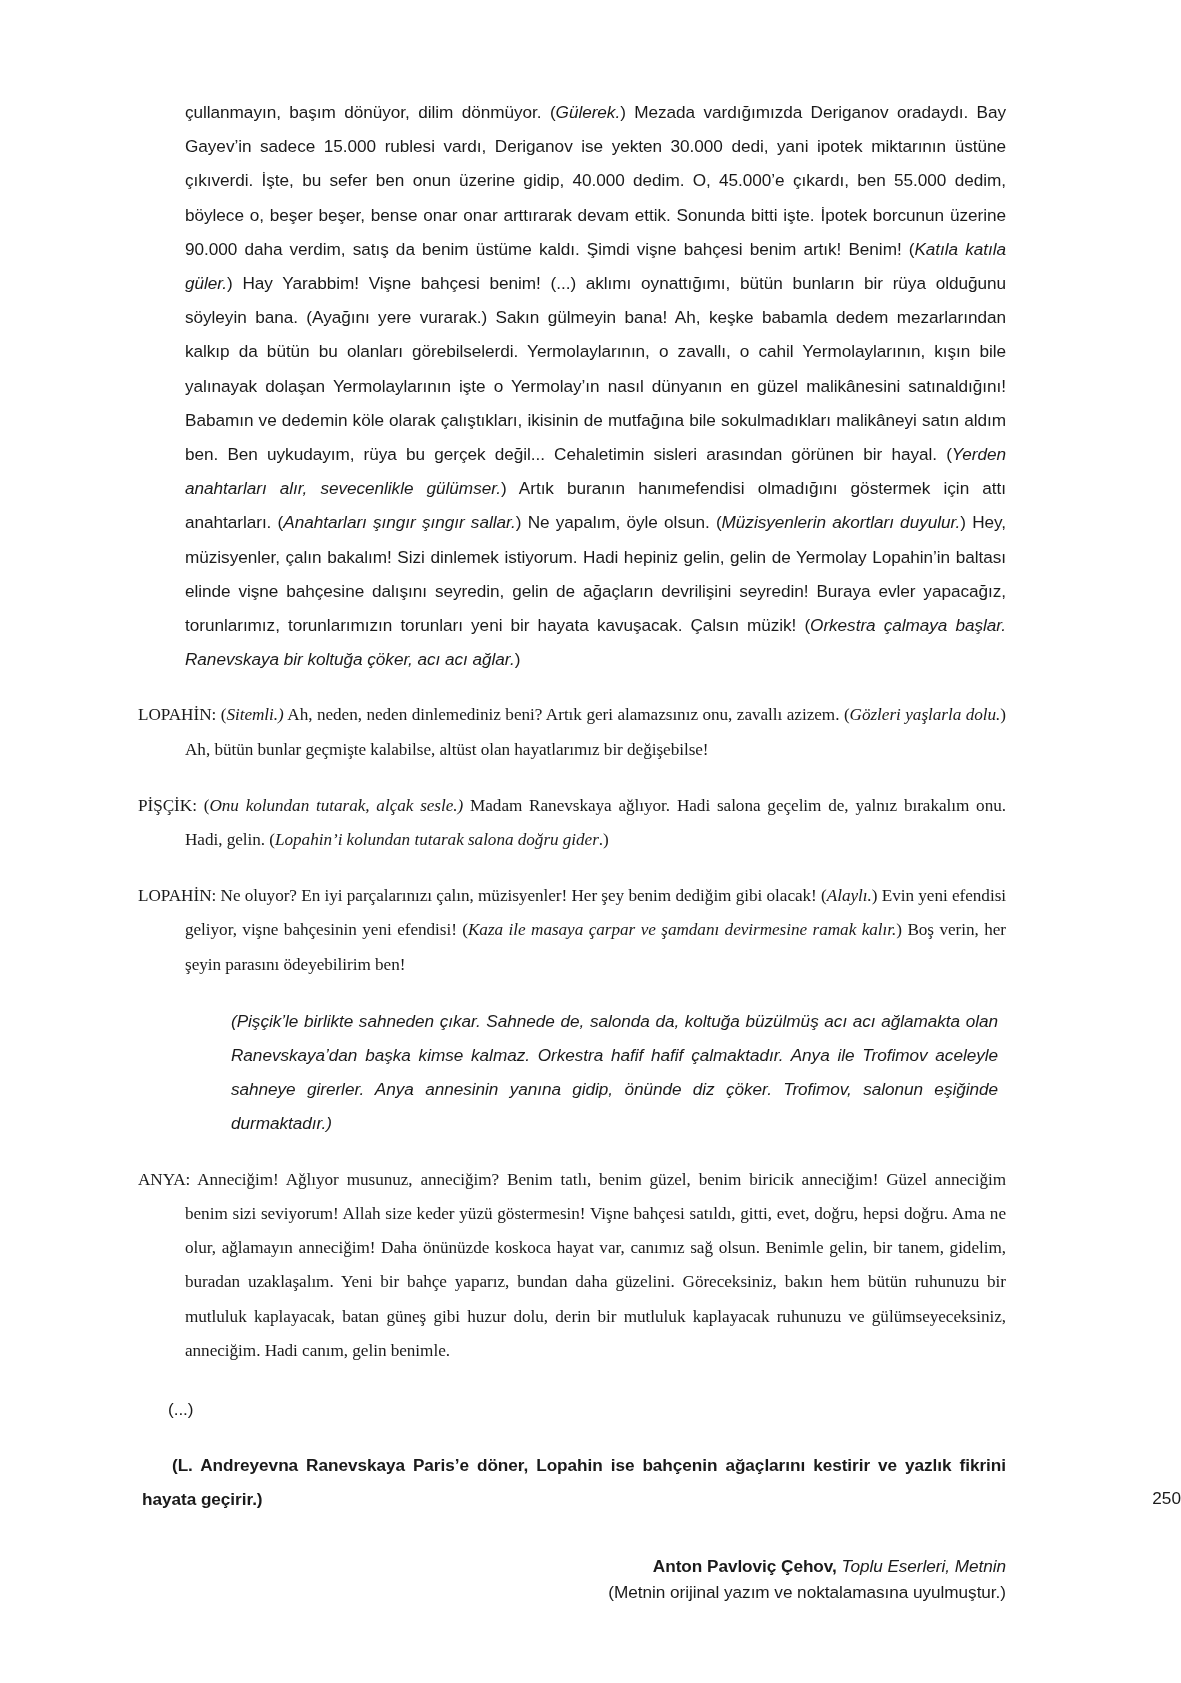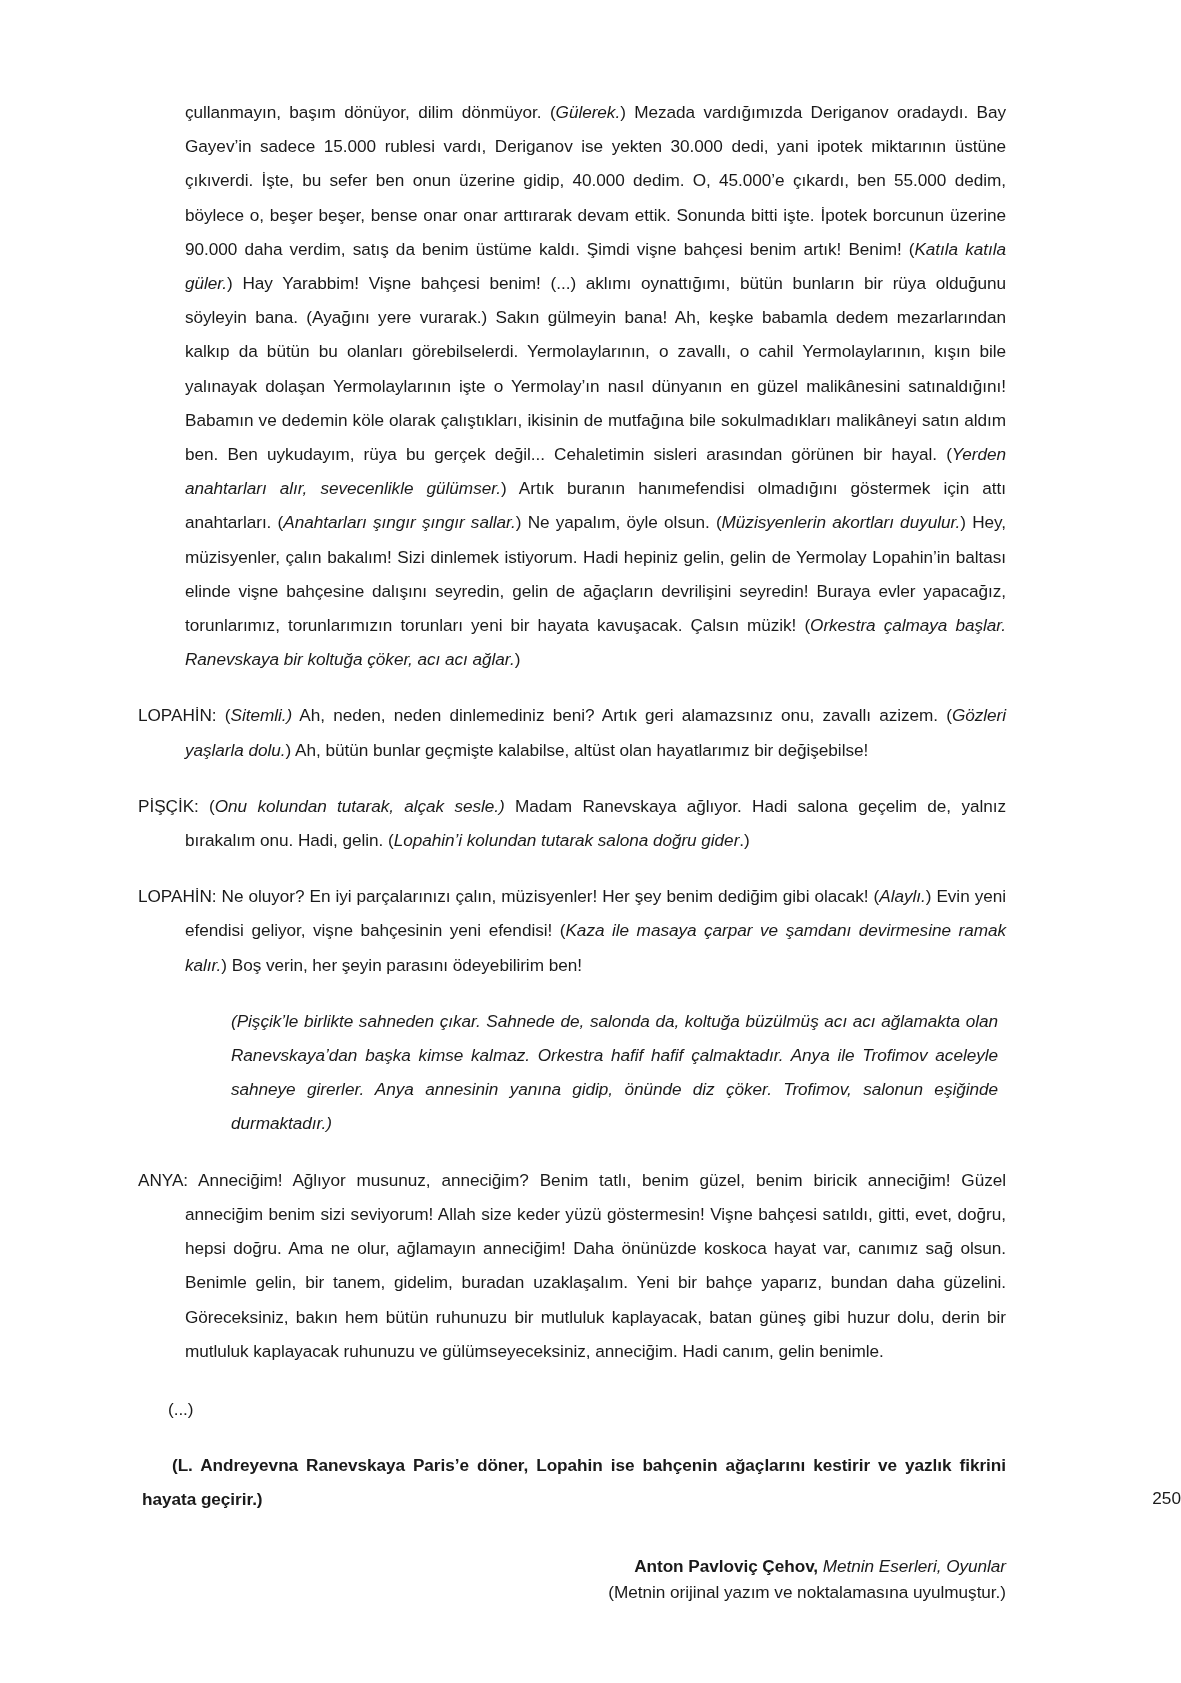--- a/index.html
+++ b/index.html
@@ -35,20 +35,21 @@
     padding-left: 47px;
   }
   
   .speech {
     margin: 0;
     padding-left: 47px;
     text-indent: -47px;
   }
   .speech-gap {
     margin-top: 22px;
+    font-family: Liberation Serif, serif;
   }
   
   .stage-block {
     margin: 22px 8px 0 0;
     padding-left: 93px;
     font-style: italic;
     text-align: justify;
   }
   .ellipsis-line {
     margin: 24px 0 0 0;
@@ -113,21 +114,21 @@
 
     <p class="speech speech-gap">
       <span>ANYA:</span><span> Anneciğim! Ağlıyor musunuz, anneciğim? Benim tatlı, benim güzel, benim biricik anneciğim! Güzel anneciğim benim sizi seviyorum! Allah size keder yüzü göstermesin! Vişne bahçesi satıldı, gitti, evet, doğru, hepsi doğru. Ama ne olur, ağlamayın anneciğim! Daha önünüzde koskoca hayat var, canımız sağ olsun. Benimle gelin, bir tanem, gidelim, buradan uzaklaşalım. Yeni bir bahçe yaparız, bundan daha güzelini. Göreceksiniz, bakın hem bütün ruhunuzu bir mutluluk kaplayacak, batan güneş gibi huzur dolu, derin bir mutluluk kaplayacak ruhunuzu ve gülümseyeceksiniz, anneciğim. Hadi canım, gelin benimle.</span>
     </p>
 
     <p class="ellipsis-line">(...)</p>
 
     <p class="summary">(L. Andreyevna Ranevskaya Paris’e döner, Lopahin ise bahçenin ağaçlarını kestirir ve yazlık fikrini hayata geçirir.)</p>
 
     <div class="credits">
-      <span class="line"><span class="author">Anton Pavloviç Çehov,</span><span class="work"> Metnin Eserleri, Oyunlar</span></span>
+      <span class="line"><span class="author">Anton Pavloviç Çehov,</span><span class="work"> Toplu Eserleri, Metnin</span></span>
       <span class="line">(Metnin orijinal yazım ve noktalamasına uyulmuştur.)</span>
     </div>
 
   </div>
 
   <div class="page-number">250</div>
 
 </div>
 
 </body></html>

